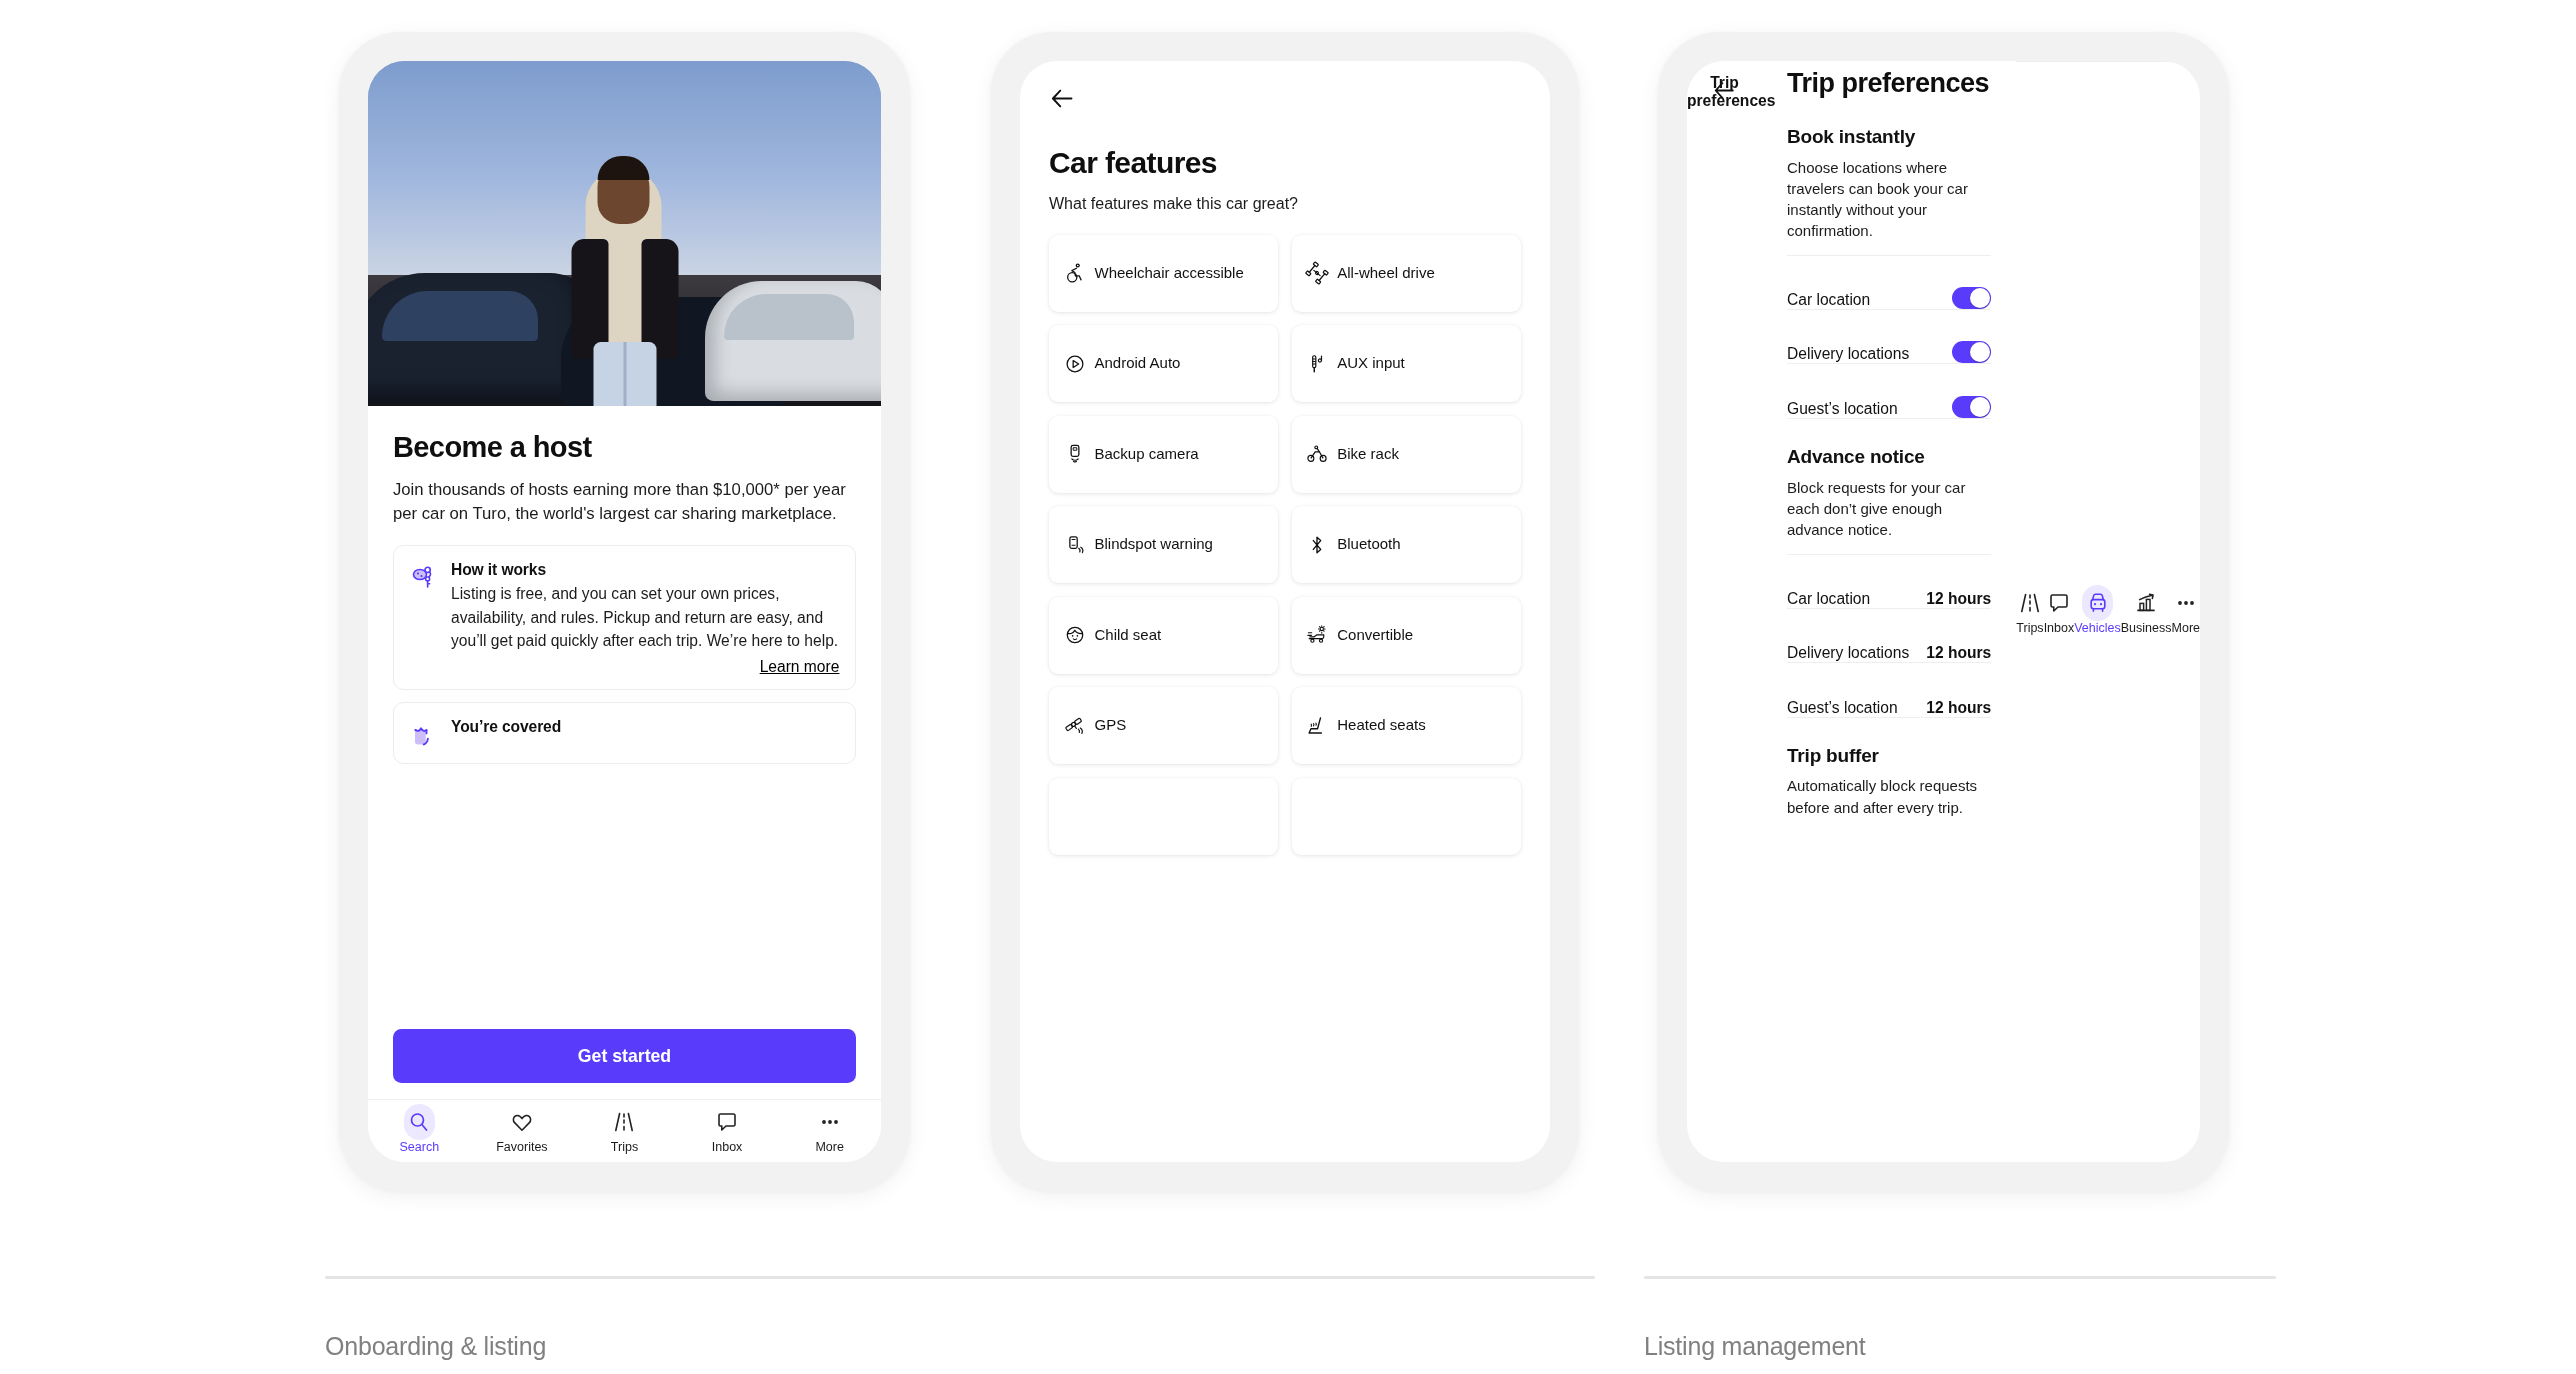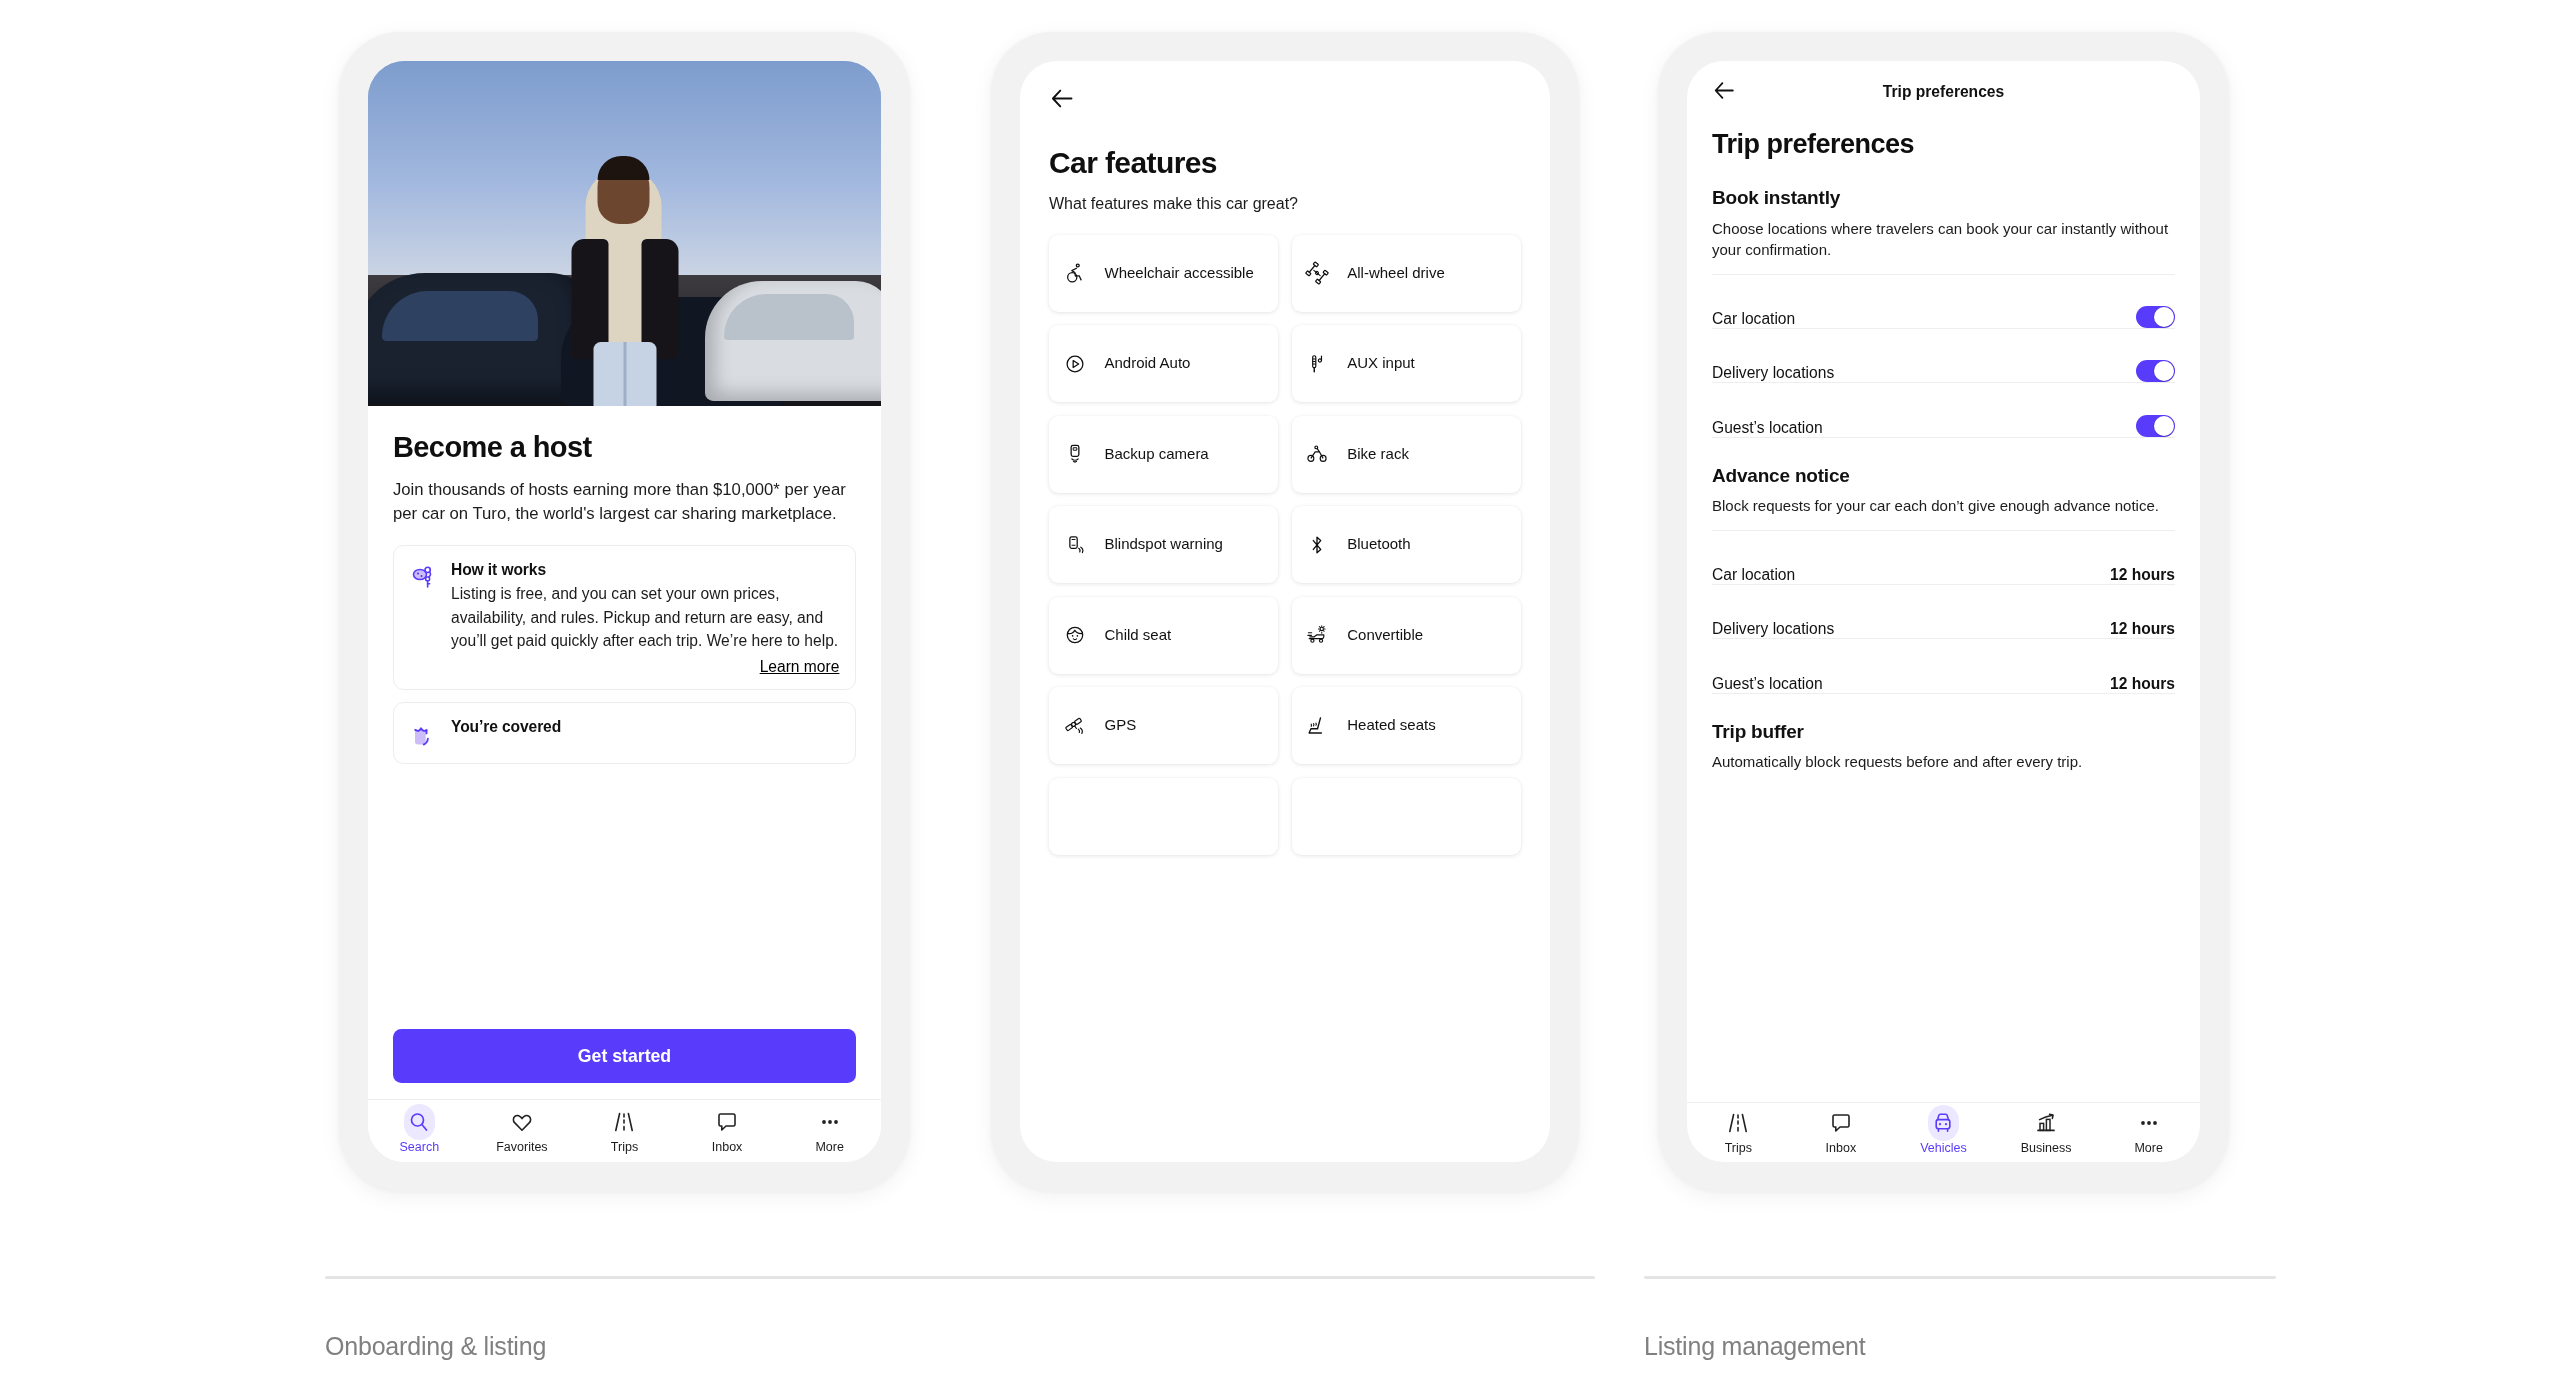--- a/index.html
+++ b/index.html
@@ -86,26 +86,26 @@
   .tab .pillbg { position:absolute; width:31px; height:36px; border-radius:17.7px; background:#ece8ff; z-index:0; }
   .tab .ti svg { position:relative; z-index:1; }
 
   
   .p2body { position:absolute; inset:0; padding: 0 29px; }
   .backrow { padding-top: 24px; }
   .h1b { font-size:30px; font-weight:800; letter-spacing:-0.6px; color:#0f0f0f; margin-top: 32px; }
   .sub { font-size:16px; color:#1c1c1c; margin-top: 14.6px; }
   .fgrid { margin-top: 22px; display:grid; grid-template-columns: 1fr 1fr; gap: 13.5px 13.5px; }
   .fcard { background:#fff; border-radius:9.4px; box-shadow: 0 1px 4.2px rgba(0,0,0,.10), 0 0 0 0.5px rgba(0,0,0,.02);
-           height:77px; display:flex; align-items:center; gap:18px; padding: 0 13.5px; }
+           height:77px; display:flex; align-items:center; gap:8px; padding: 0 13.5px; }
   .fcard .fi { flex:0 0 24px; width:24px; height:24px; display:flex; align-items:center; justify-content:center; }
   .fcard .fl { font-size:15px; color:#111; line-height:1.25; }
 
   
-  .p3 { position:absolute; inset:0; display:flex; flex-direction:column; }
+  .p3 { position:absolute; inset:0; display:flex; flex-direction:row; }
   .navbar3 { height:61px; flex:0 0 61px; display:flex; align-items:center; padding: 0 25px; position:relative; }
   .navbar3 .nt { position:absolute; left:0; right:0; text-align:center; font-size:15.6px; font-weight:700; color:#111; }
   .p3scroll { flex:1; overflow:hidden; }
   .p3pad { padding: 0 25px; }
   .h1c { font-size:27px; font-weight:800; letter-spacing:-0.5px; color:#0f0f0f; margin-top: 7.3px; }
   .sec-h { font-size:19px; font-weight:800; color:#111; margin-top: 27px; letter-spacing:-0.2px; }
   .sec-p { font-size:15px; line-height:1.42; color:#1c1c1c; margin-top: 8.3px; }
   .rows { margin-top: 13.5px; border-top:1px solid #eee; }
   .row { display:flex; align-items:flex-end; justify-content:space-between; height:54px;
          border-bottom:1px solid #eee; }

